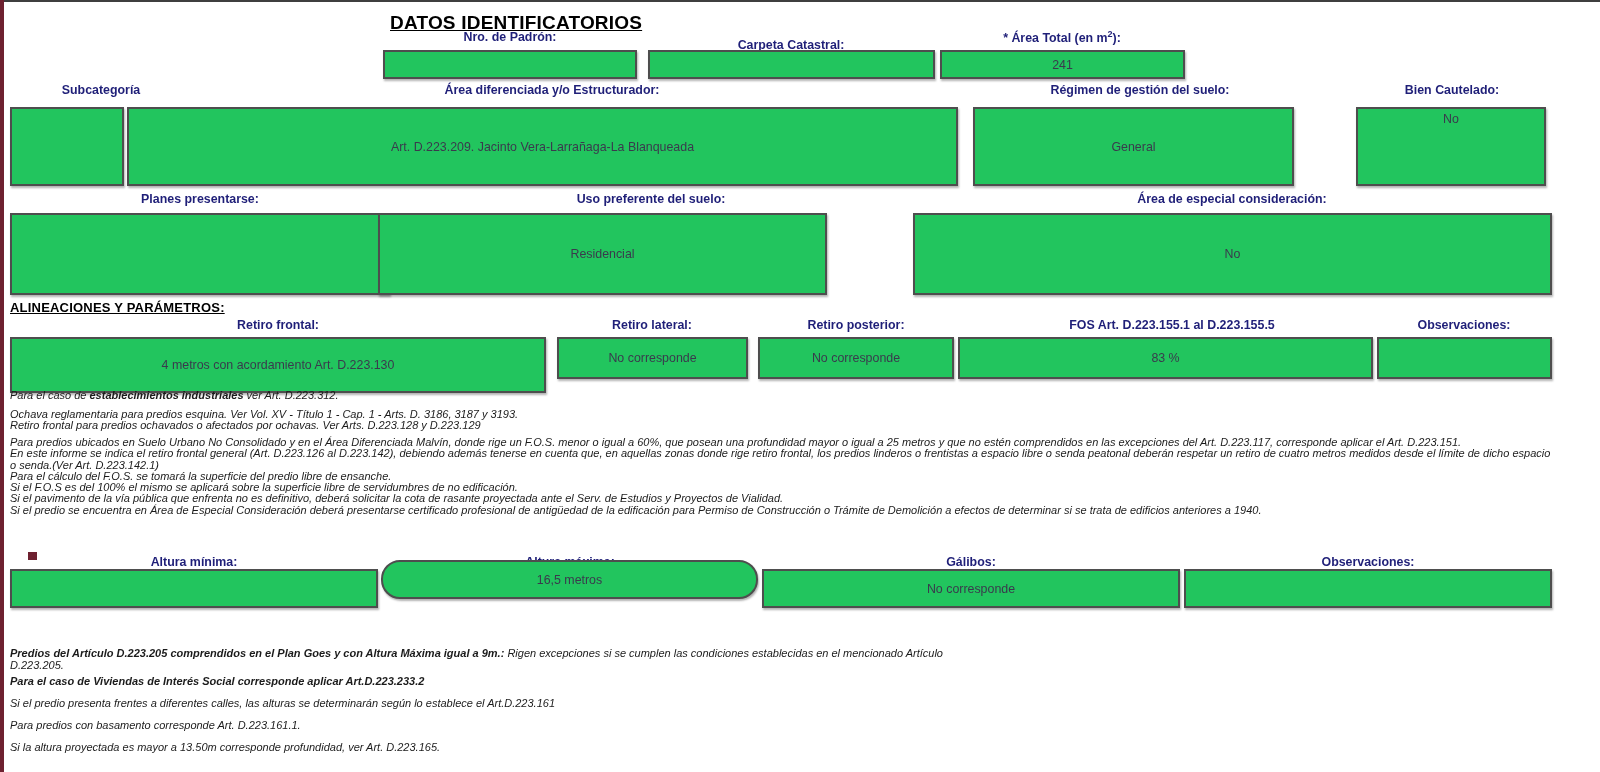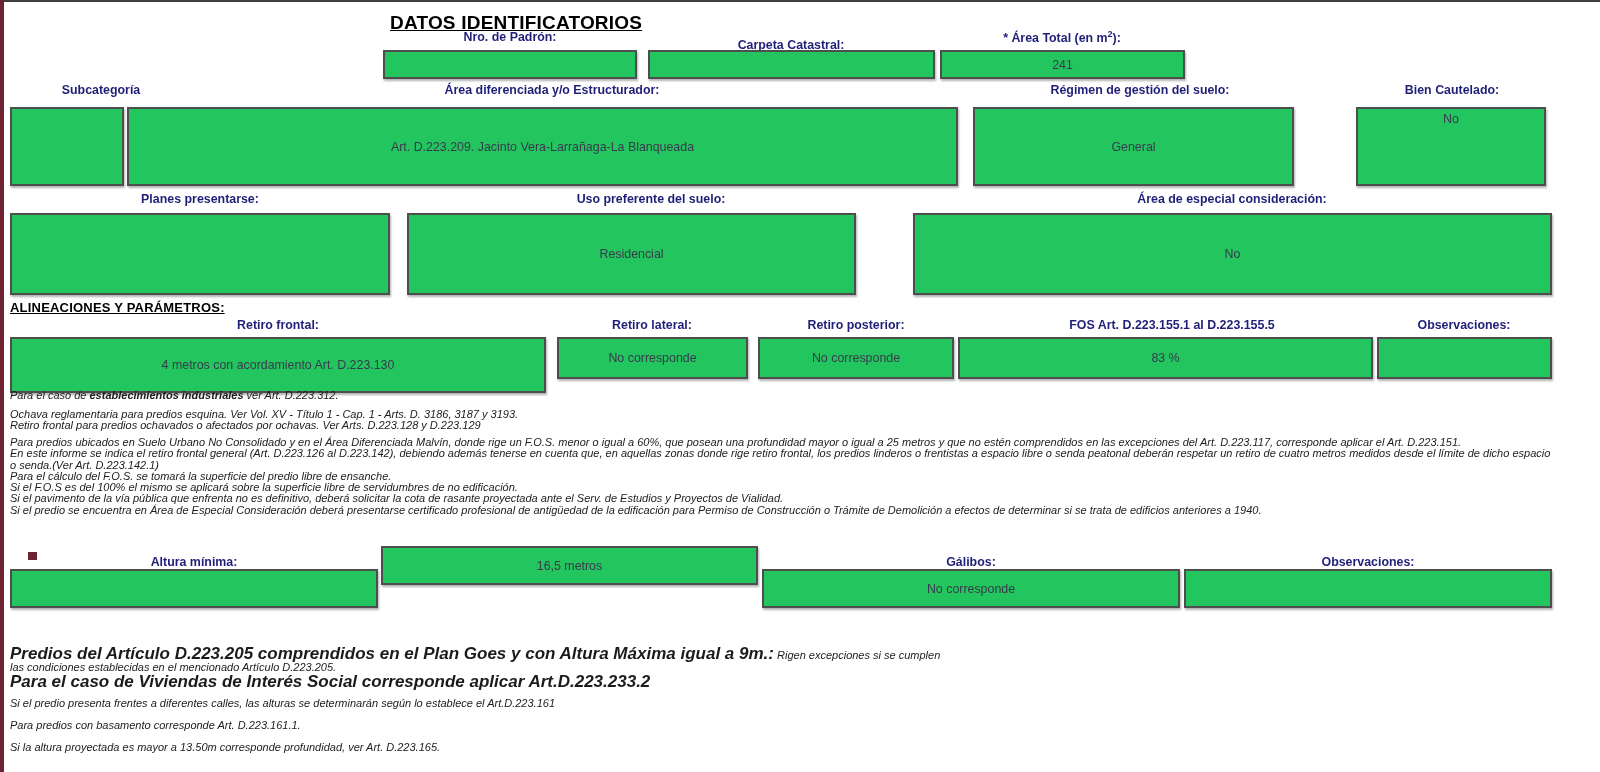--- a/index.html
+++ b/index.html
@@ -24,21 +24,21 @@
     position:absolute;box-sizing:border-box;background:#22c55e;
     border:2px solid #4e4e4e;box-shadow:1px 2px 2px rgba(0,0,0,.30);
     display:flex;align-items:center;justify-content:center;
   }
   .box--top{align-items:flex-start;padding-top:3px;}
   .val{font-size:12.4px;color:var(--ink,#3a3a4d);white-space:nowrap;}
   .note{position:absolute;font-style:italic;font-size:11px;color:#1b1b1b;line-height:11.3px;}
   .nw{white-space:nowrap;}
   .para div{margin:0;padding:0;}
   .bi{font-weight:bold;font-style:italic;}
-  .bi2{font-weight:bold;font-size:17px;}
+  .bi2{font-weight:bold;font-size:11px;}
 </style>
 </head>
 <body>
 
 <div class="page">
 
   <div class="top-rule"></div>
   <div class="left-rule"></div>
   <div class="red-mark"></div>
 
@@ -76,21 +76,21 @@
       <span class="val">No</span>
     </div>
 
   <div class="lbl" style="left:200px;top:192px;">Planes presentarse:</div>
   <div class="lbl" style="left:651px;top:192px;">Uso preferente del suelo:</div>
   <div class="lbl" style="left:1232px;top:192px;">Área de especial consideración:</div>
 
   <div class="box" style="left:10px;top:213px;width:380px;height:82px;">
       <span class="val"></span>
     </div>
-  <div class="box" style="left:407px;top:213px;width:449px;height:82px;">
+  <div class="box" style="left:378px;top:213px;width:449px;height:82px;">
       <span class="val">Residencial</span>
     </div>
   <div class="box" style="left:913px;top:213px;width:639px;height:82px;">
       <span class="val">No</span>
     </div>
 
   <h2 class="doc-title" style="left:10px;top:300px;font-size:13px;">ALINEACIONES Y PARÁMETROS:</h2>
 
   <div class="lbl" style="left:278px;top:318px;">Retiro frontal:</div>
   <div class="lbl" style="left:652px;top:318px;">Retiro lateral:</div>
@@ -129,21 +129,21 @@
   </div>
 
   <div class="lbl" style="left:194px;top:555px;">Altura mínima:</div>
   <div class="lbl" style="left:570px;top:555px;">Altura máxima:</div>
   <div class="lbl" style="left:971px;top:555px;">Gálibos:</div>
   <div class="lbl" style="left:1368px;top:555px;">Observaciones:</div>
 
   <div class="box" style="left:10px;top:569px;width:368px;height:39px;">
       <span class="val"></span>
     </div>
-  <div class="box" style="left:381px;top:546px;width:377px;height:39px;">
+  <div class="box" style="left:381px;top:560px;width:377px;height:39px;border-radius:19px;">
       <span class="val">16,5 metros</span>
     </div>
   <div class="box" style="left:762px;top:569px;width:418px;height:39px;">
       <span class="val">No corresponde</span>
     </div>
   <div class="box" style="left:1184px;top:569px;width:368px;height:39px;">
       <span class="val"></span>
     </div>
 
   <div class="note" style="left:10px;top:648px;width:940px;line-height:11.5px;"><span class="bi bi2">Predios del Artículo D.223.205 comprendidos en el Plan Goes y con Altura Máxima igual a 9m.:</span><span> Rigen excepciones si se cumplen las condiciones establecidas en el mencionado Artículo D.223.205.</span></div>

